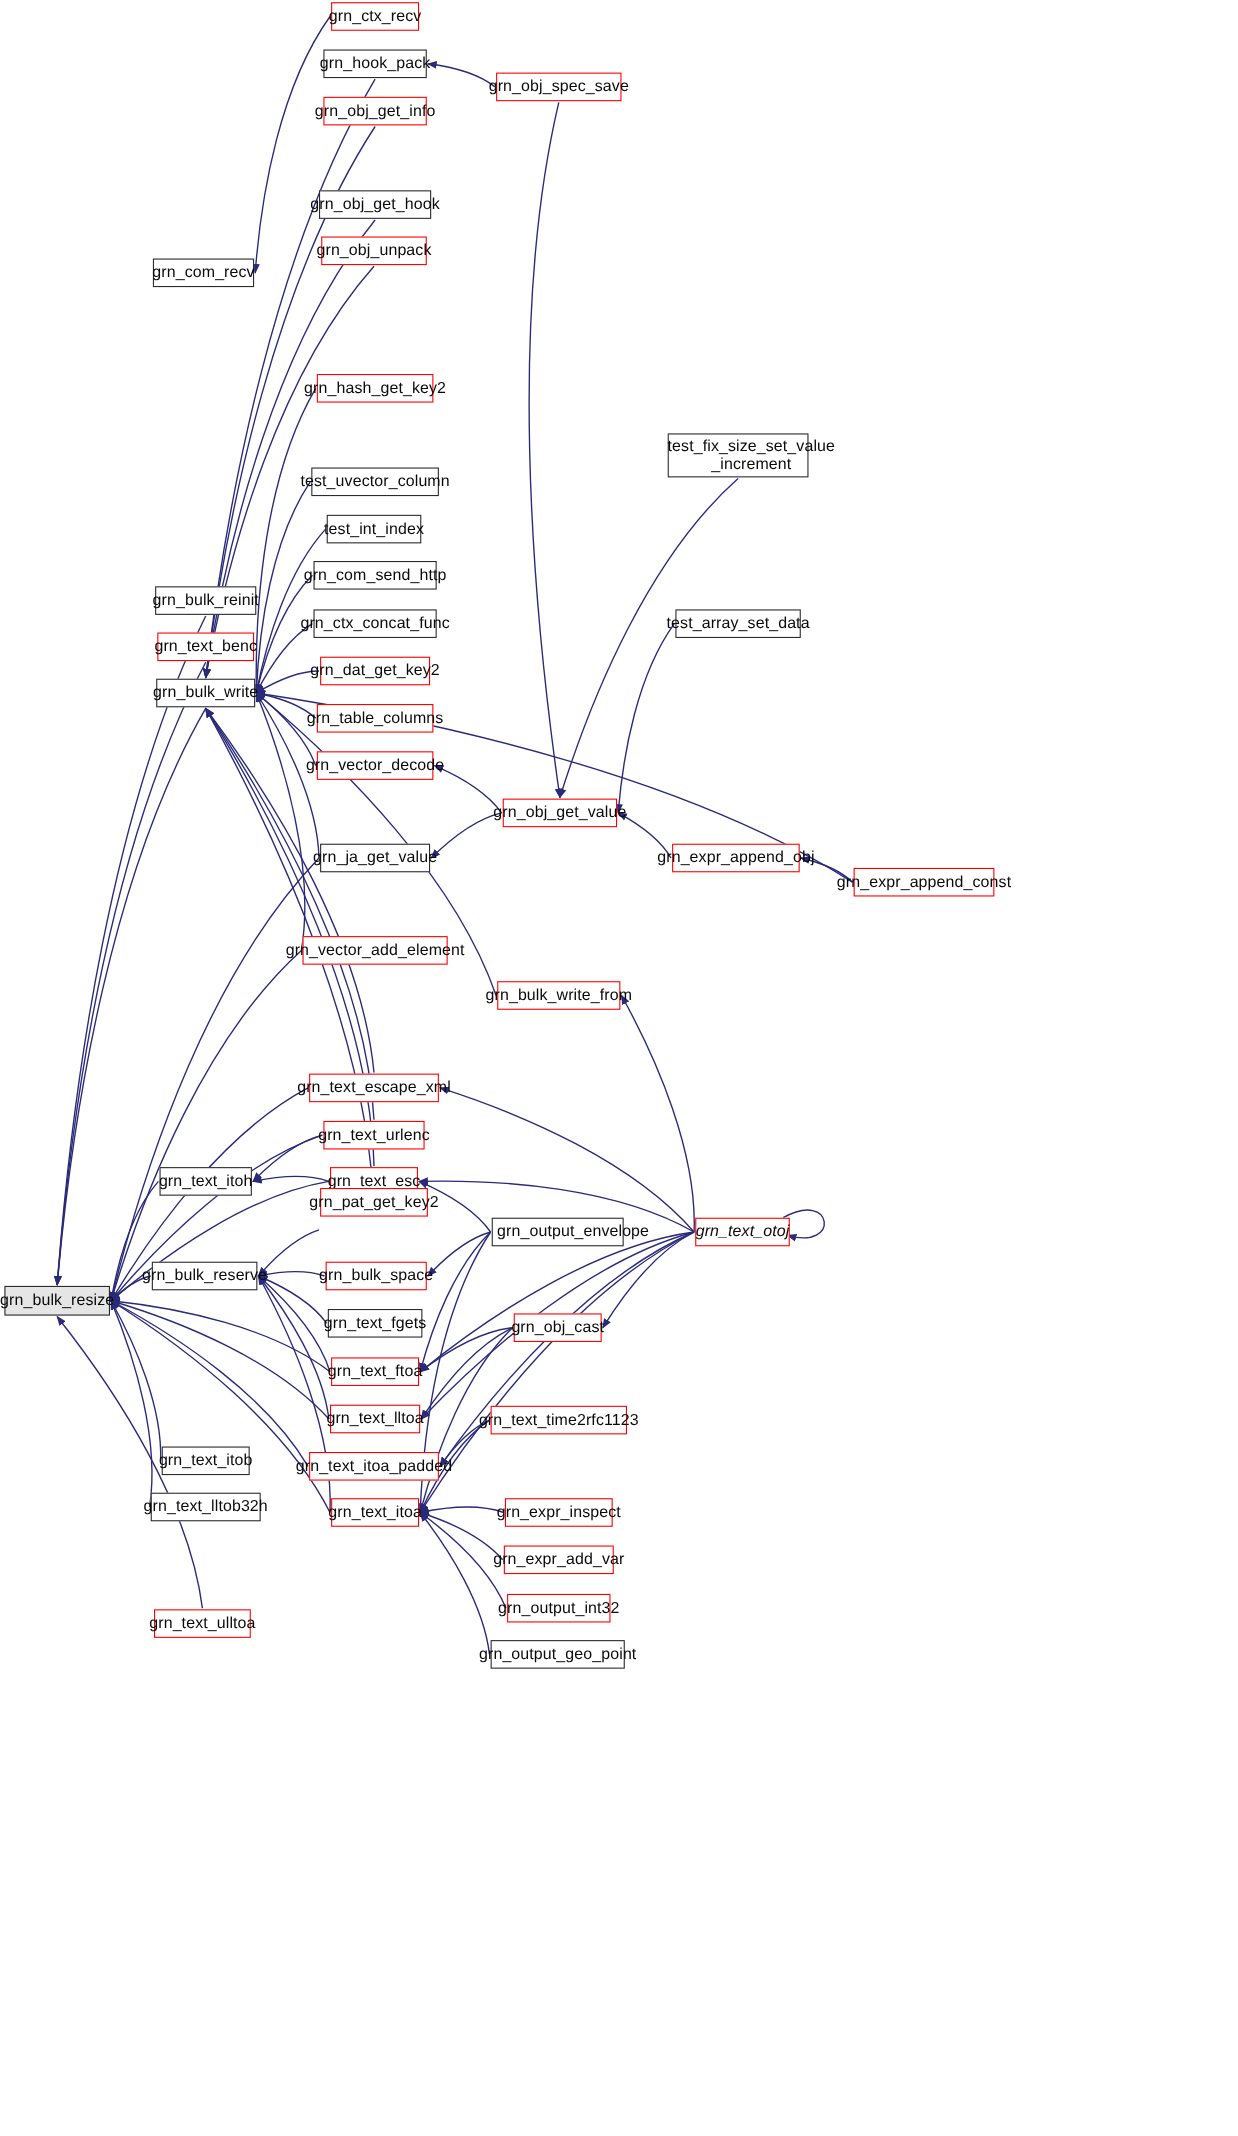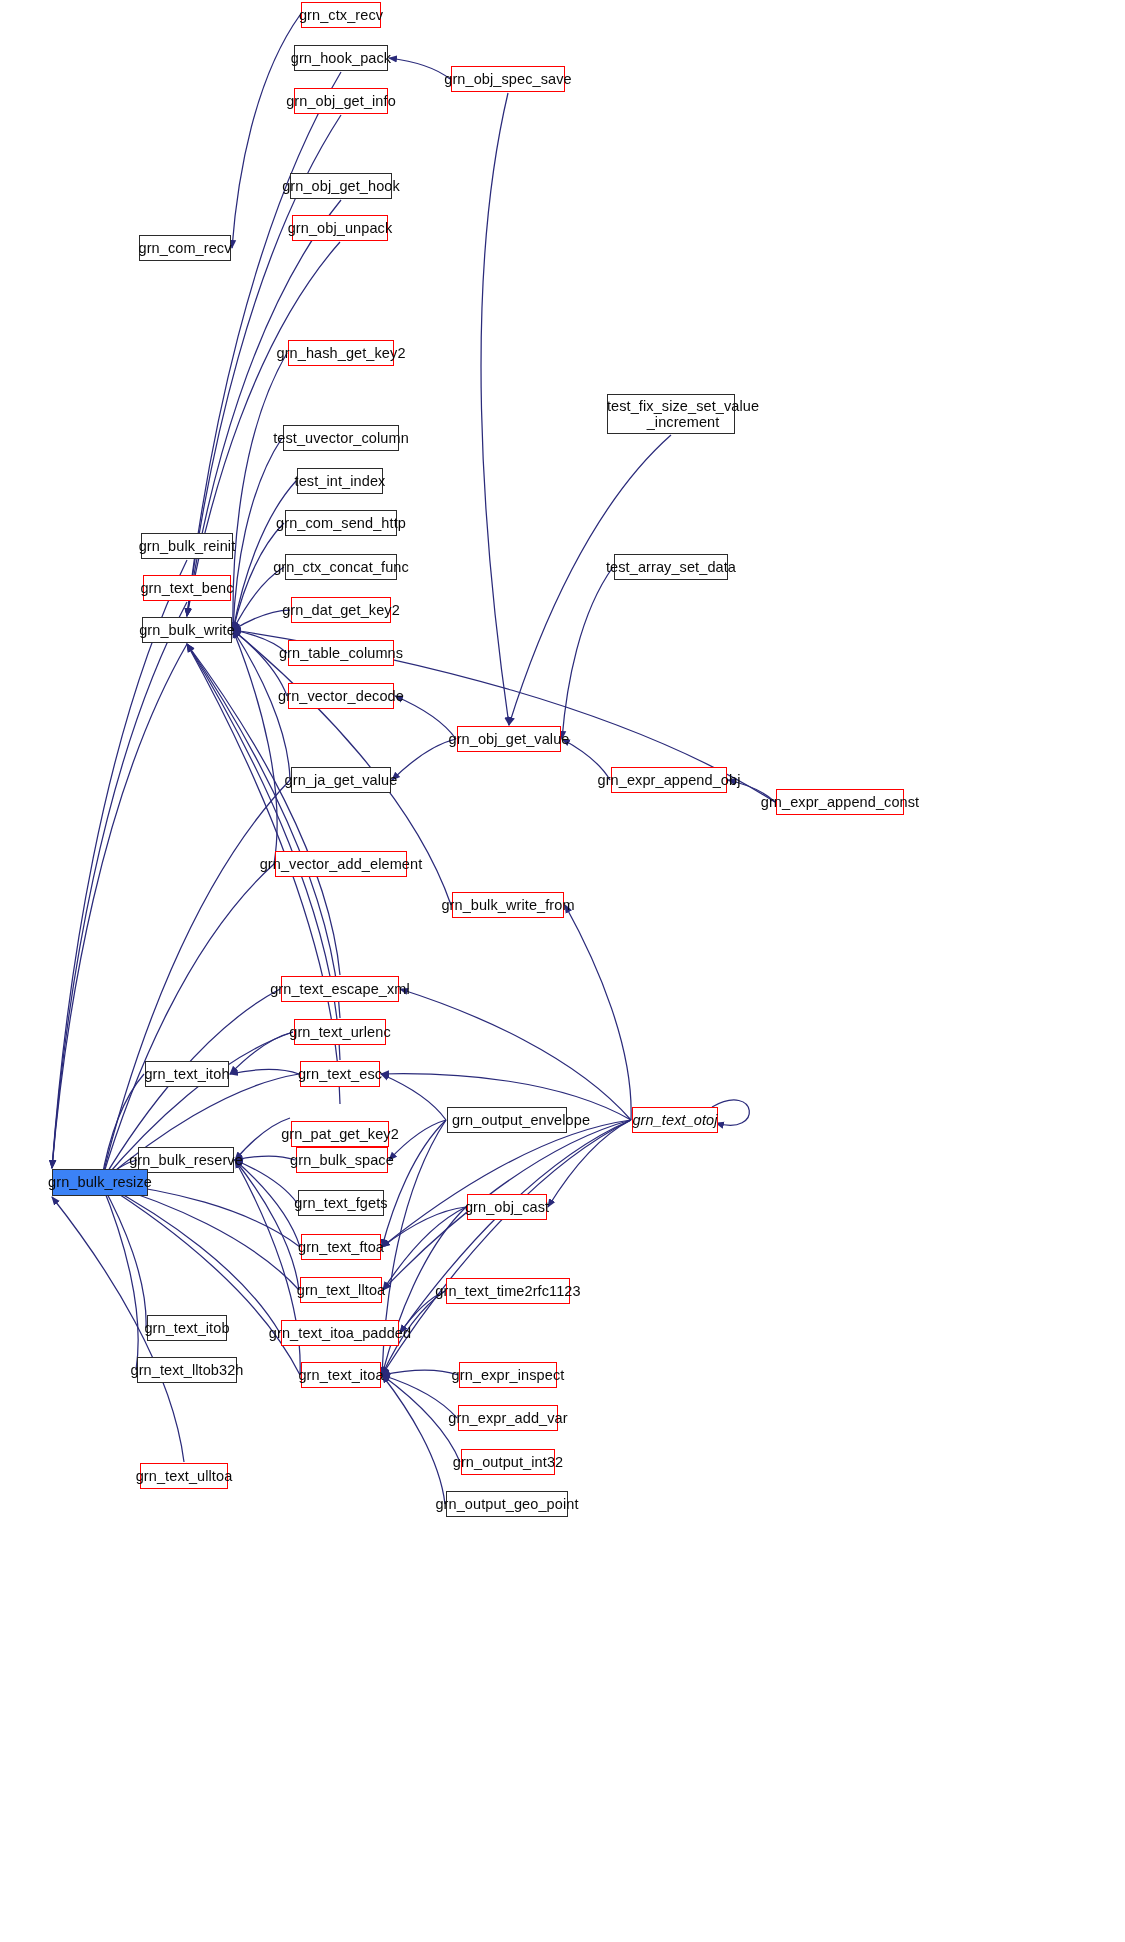--- a/index.html
+++ b/index.html
@@ -28,21 +28,21 @@
     background:#ffffff;
     border:1px solid #2b2b2b;
     color:#0a0a0a;
     font-size:14.5px;
     line-height:1.12;
     letter-spacing:0.1px;
     white-space:pre-line;
     z-index:5;
   }
   .node.red{ border:1px solid #ff0000; }
-  .node.cur{ background:#3b82f6; border:1px solid #2b2b2b;margin-left:48px; }
+  .node.cur{ background:#e5e5e5; border:1px solid #2b2b2b; }
   .node.two-line{ font-size:14.5px;padding-left:24px; }
 </style>
 </head>
 <body>
 
 <div id="canvas">
   <svg id="edges" viewBox="0 0 1125 1942">
     <defs>
       <marker id="arrow" markerWidth="9" markerHeight="9" refX="8" refY="4.2" orient="auto" markerUnits="userSpaceOnUse">
         <path d="M0,0.6 L9,4.2 L0,7.8 z" fill="#2a2a7a"></path>
@@ -154,21 +154,21 @@
       <div class="node red" style="left: 611px; top: 767px; width: 116px; height: 26px;">grn_expr_append_obj</div>
       <div class="node red" style="left: 776px; top: 789px; width: 128px; height: 26px;">grn_expr_append_const</div>
       <div class="node red" style="left: 275px; top: 851px; width: 132px; height: 26px;">grn_vector_add_element</div>
       <div class="node red" style="left: 452px; top: 892px; width: 112px; height: 26px;">grn_bulk_write_from</div>
       <div class="node red" style="left: 281px; top: 976px; width: 118px; height: 26px;">grn_text_escape_xml</div>
       <div class="node red" style="left: 294px; top: 1019px; width: 92px; height: 26px;">grn_text_urlenc</div>
       <div class="node" style="left: 145px; top: 1061px; width: 84px; height: 26px;">grn_text_itoh</div>
       <div class="node red" style="left: 300px; top: 1061px; width: 80px; height: 26px;">grn_text_esc</div>
       <div class="node" style="left: 447px; top: 1107px; width: 120px; height: 26px; padding-left: 28px;">grn_output_envelope</div>
       <div class="node red" style="left: 632px; top: 1107px; width: 86px; height: 26px; font-style: italic;">grn_text_otoj</div>
-      <div class="node red" style="left: 291px; top: 1121px; width: 98px; height: 26px; text-align: right;">grn_pat_get_key2</div>
+      <div class="node red" style="left: 291px; top: 1080px; width: 98px; height: 26px; text-align: right;">grn_pat_get_key2</div>
       <div class="node" style="left: 138px; top: 1147px; width: 96px; height: 26px;">grn_bulk_reserve</div>
       <div class="node red" style="left: 296px; top: 1147px; width: 92px; height: 26px;">grn_bulk_space</div>
       <div class="node red" style="left: 467px; top: 1194px; width: 80px; height: 26px;">grn_obj_cast</div>
       <div class="node cur" style="left: 4px; top: 1169px; width: 96px; height: 27px;">grn_bulk_resize</div>
       <div class="node" style="left: 298px; top: 1190px; width: 86px; height: 26px;">grn_text_fgets</div>
       <div class="node red" style="left: 301px; top: 1234px; width: 80px; height: 26px;">grn_text_ftoa</div>
       <div class="node red" style="left: 446px; top: 1278px; width: 124px; height: 26px;">grn_text_time2rfc1123</div>
       <div class="node red" style="left: 300px; top: 1277px; width: 82px; height: 26px;">grn_text_lltoa</div>
       <div class="node red" style="left: 281px; top: 1320px; width: 118px; height: 26px;">grn_text_itoa_padded</div>
       <div class="node" style="left: 147px; top: 1315px; width: 80px; height: 26px;">grn_text_itob</div>

